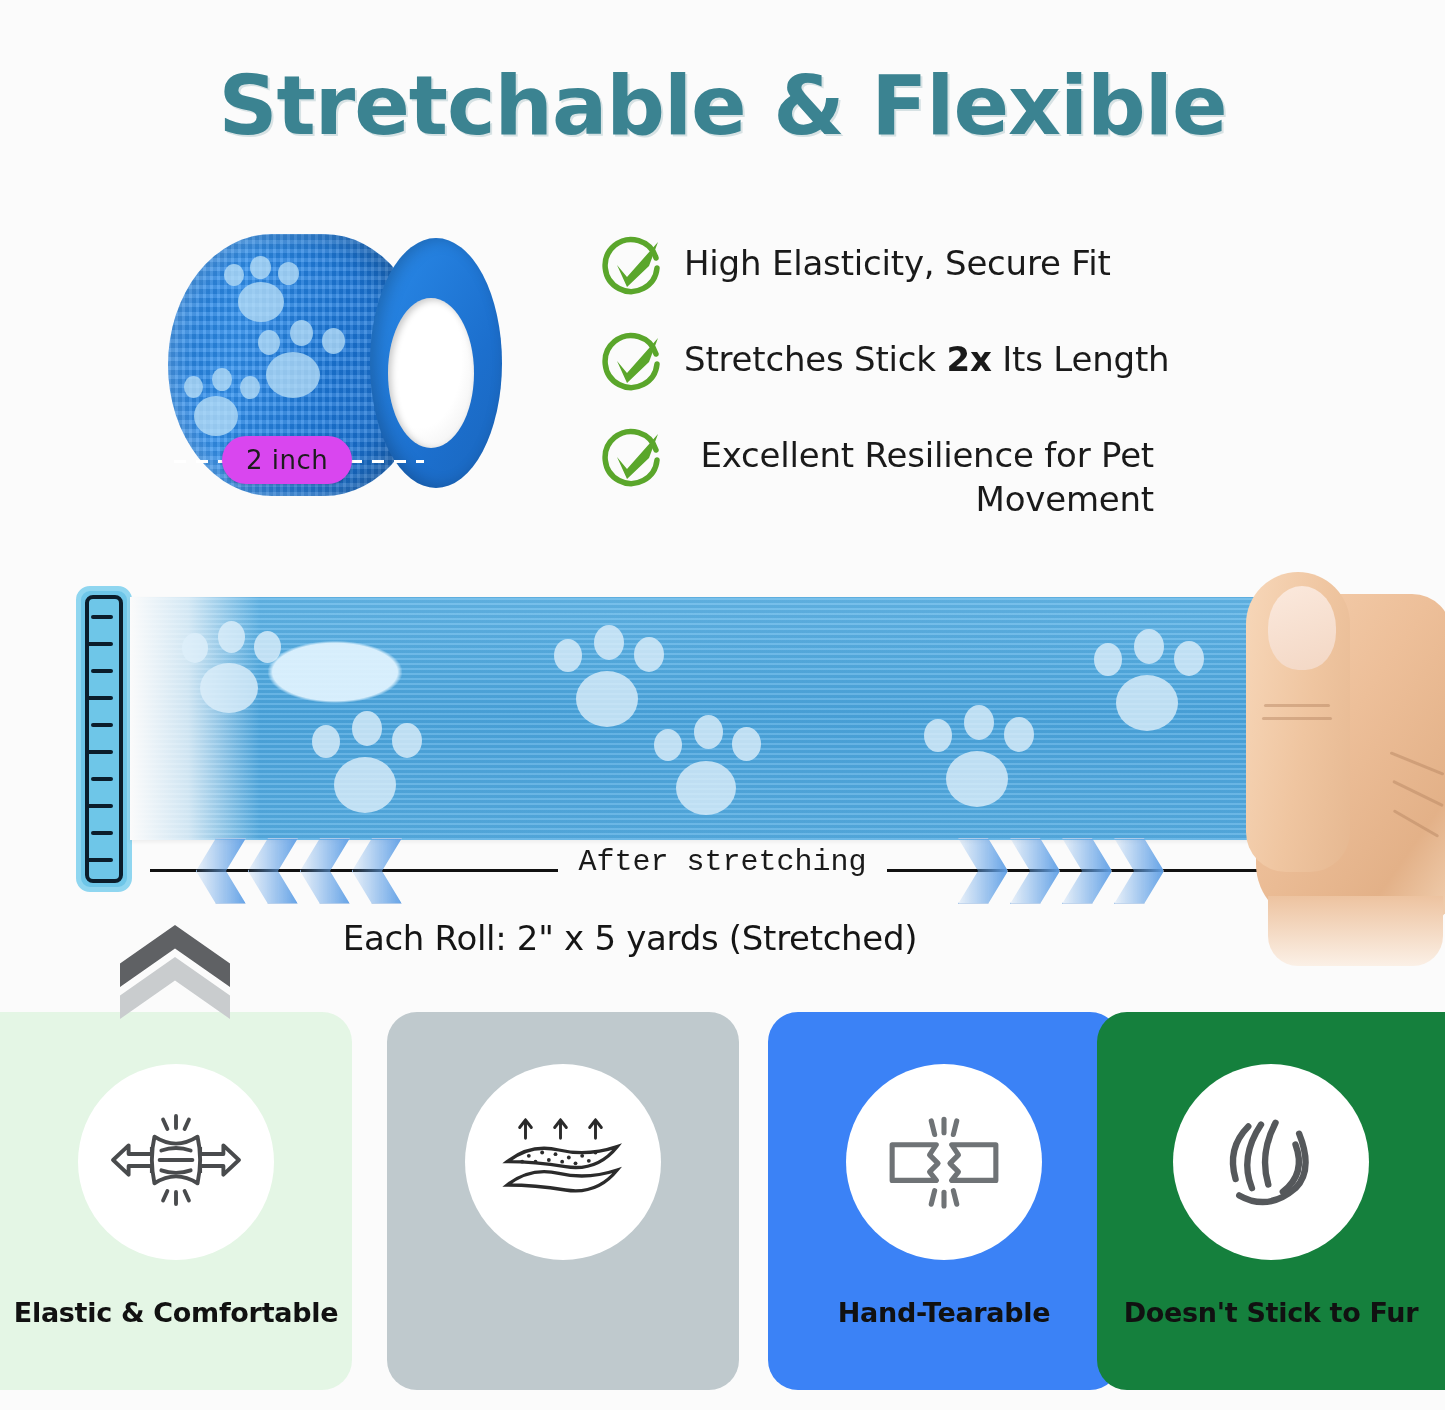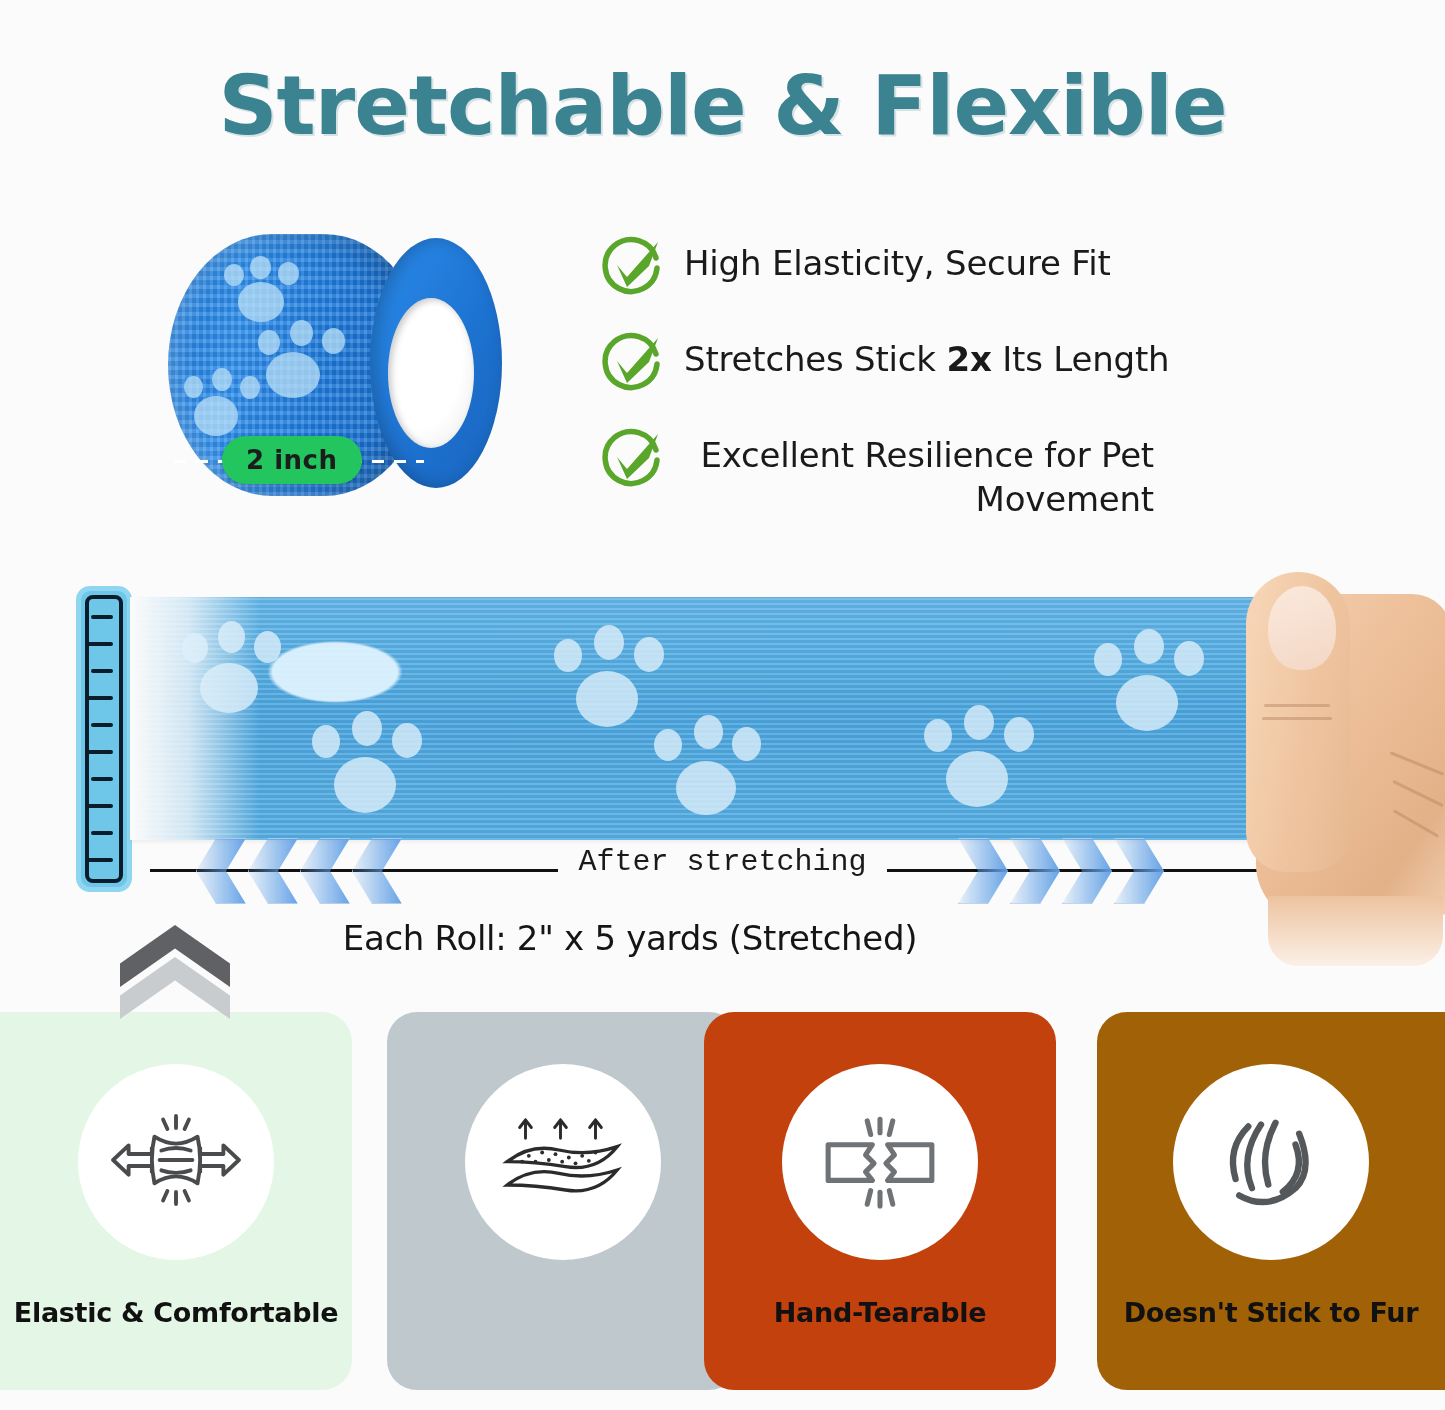--- a/index.html
+++ b/index.html
@@ -44,22 +44,22 @@
   .roll-core{
     position:absolute;right:26px;top:70px;width:86px;height:150px;
     border-radius:50%;
     background:radial-gradient(ellipse at 35% 40%,#ffffff 55%,#e9e9e9 100%);
     box-shadow:inset 3px 2px 7px rgba(0,0,0,.22);
   }
   .pawp{position:absolute;opacity:.72;filter:blur(.3px);}
   .pawp .pad{position:absolute;background:#bfe3f8;border-radius:50%;}
   .badge{
     position:absolute;left:62px;top:208px;
-    background:#22c55e;color:#1c1c1c;
-    font-family:"DejaVu Sans",sans-serif;font-weight:700;font-size:26px;
+    background:#d946ef;color:#1c1c1c;
+    font-family:"DejaVu Sans",sans-serif;font-weight:400;font-size:26px;
     padding:9px 24px;border-radius:24px;letter-spacing:.5px;z-index:6;
     box-shadow:0 1px 3px rgba(0,0,0,.2);
   }
   .dashline{
     position:absolute;left:14px;top:232px;width:250px;height:3px;z-index:3;
     background:repeating-linear-gradient(90deg,#fff 0 12px,transparent 12px 22px);
   }
 
   
   .bullets{position:absolute;left:600px;top:238px;width:620px;text-align:right;}
@@ -166,22 +166,22 @@
     width:196px;height:196px;border-radius:50%;background:#ffffff;
     display:flex;align-items:center;justify-content:center;
   }
   .card .clabel{
     position:absolute;left:0;right:0;bottom:62px;text-align:center;
     font-family:"DejaVu Sans",sans-serif;font-weight:700;font-size:27px;
     color:#111;letter-spacing:-.3px;white-space:nowrap;
   }
   .card.c0{left:0;width:352px;background:#e4f6e5;border-radius:0 30px 30px 0;}
   .card.c1{left:387px;width:352px;background:#bfc9cd;}
-  .card.c2{left:704px;width:352px;background:#c2410c;}
-  .card.c3{left:1097px;width:348px;background:#a16207;border-radius:30px 0 0 30px;}
+  .card.c2{left:768px;width:352px;background:#3b82f6;}
+  .card.c3{left:1097px;width:348px;background:#15803d;border-radius:30px 0 0 30px;}
 </style>
 </head>
 <body>
 
 <div class="stage">
 
   <div class="title">Stretchable &amp; Flexible</div>
 
   <div class="roll-wrap">
     <div class="roll-body"></div>

